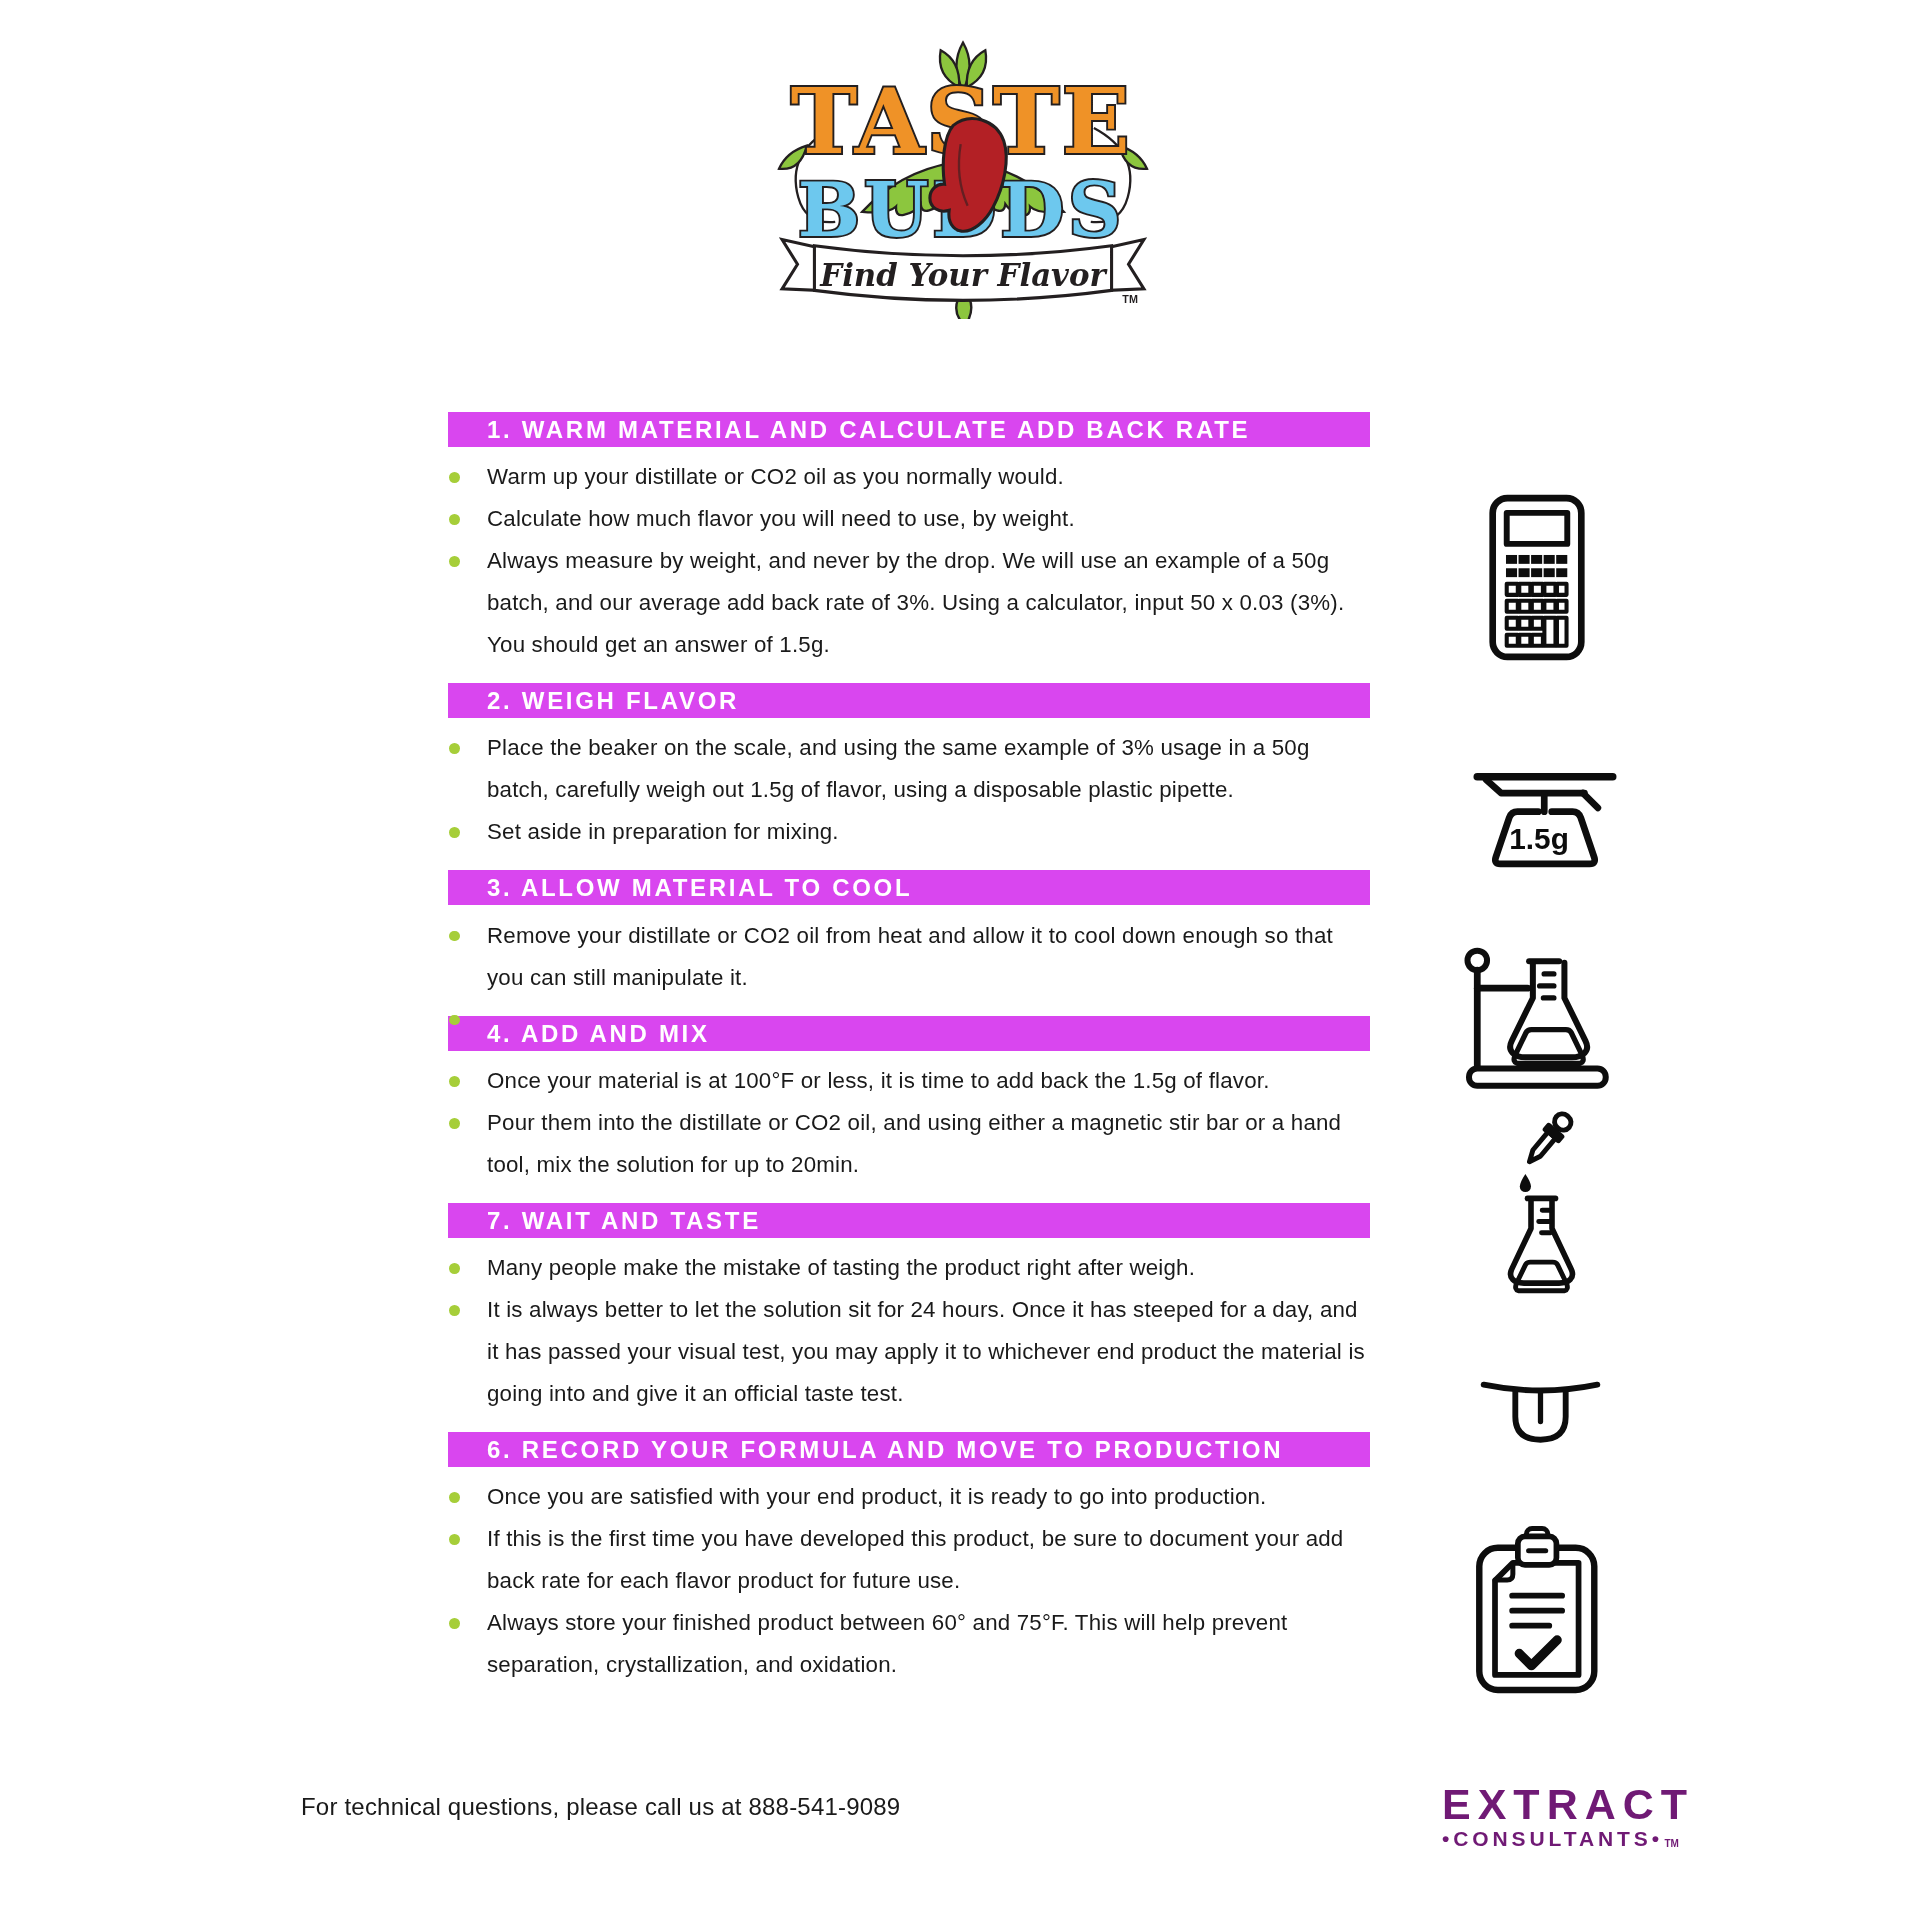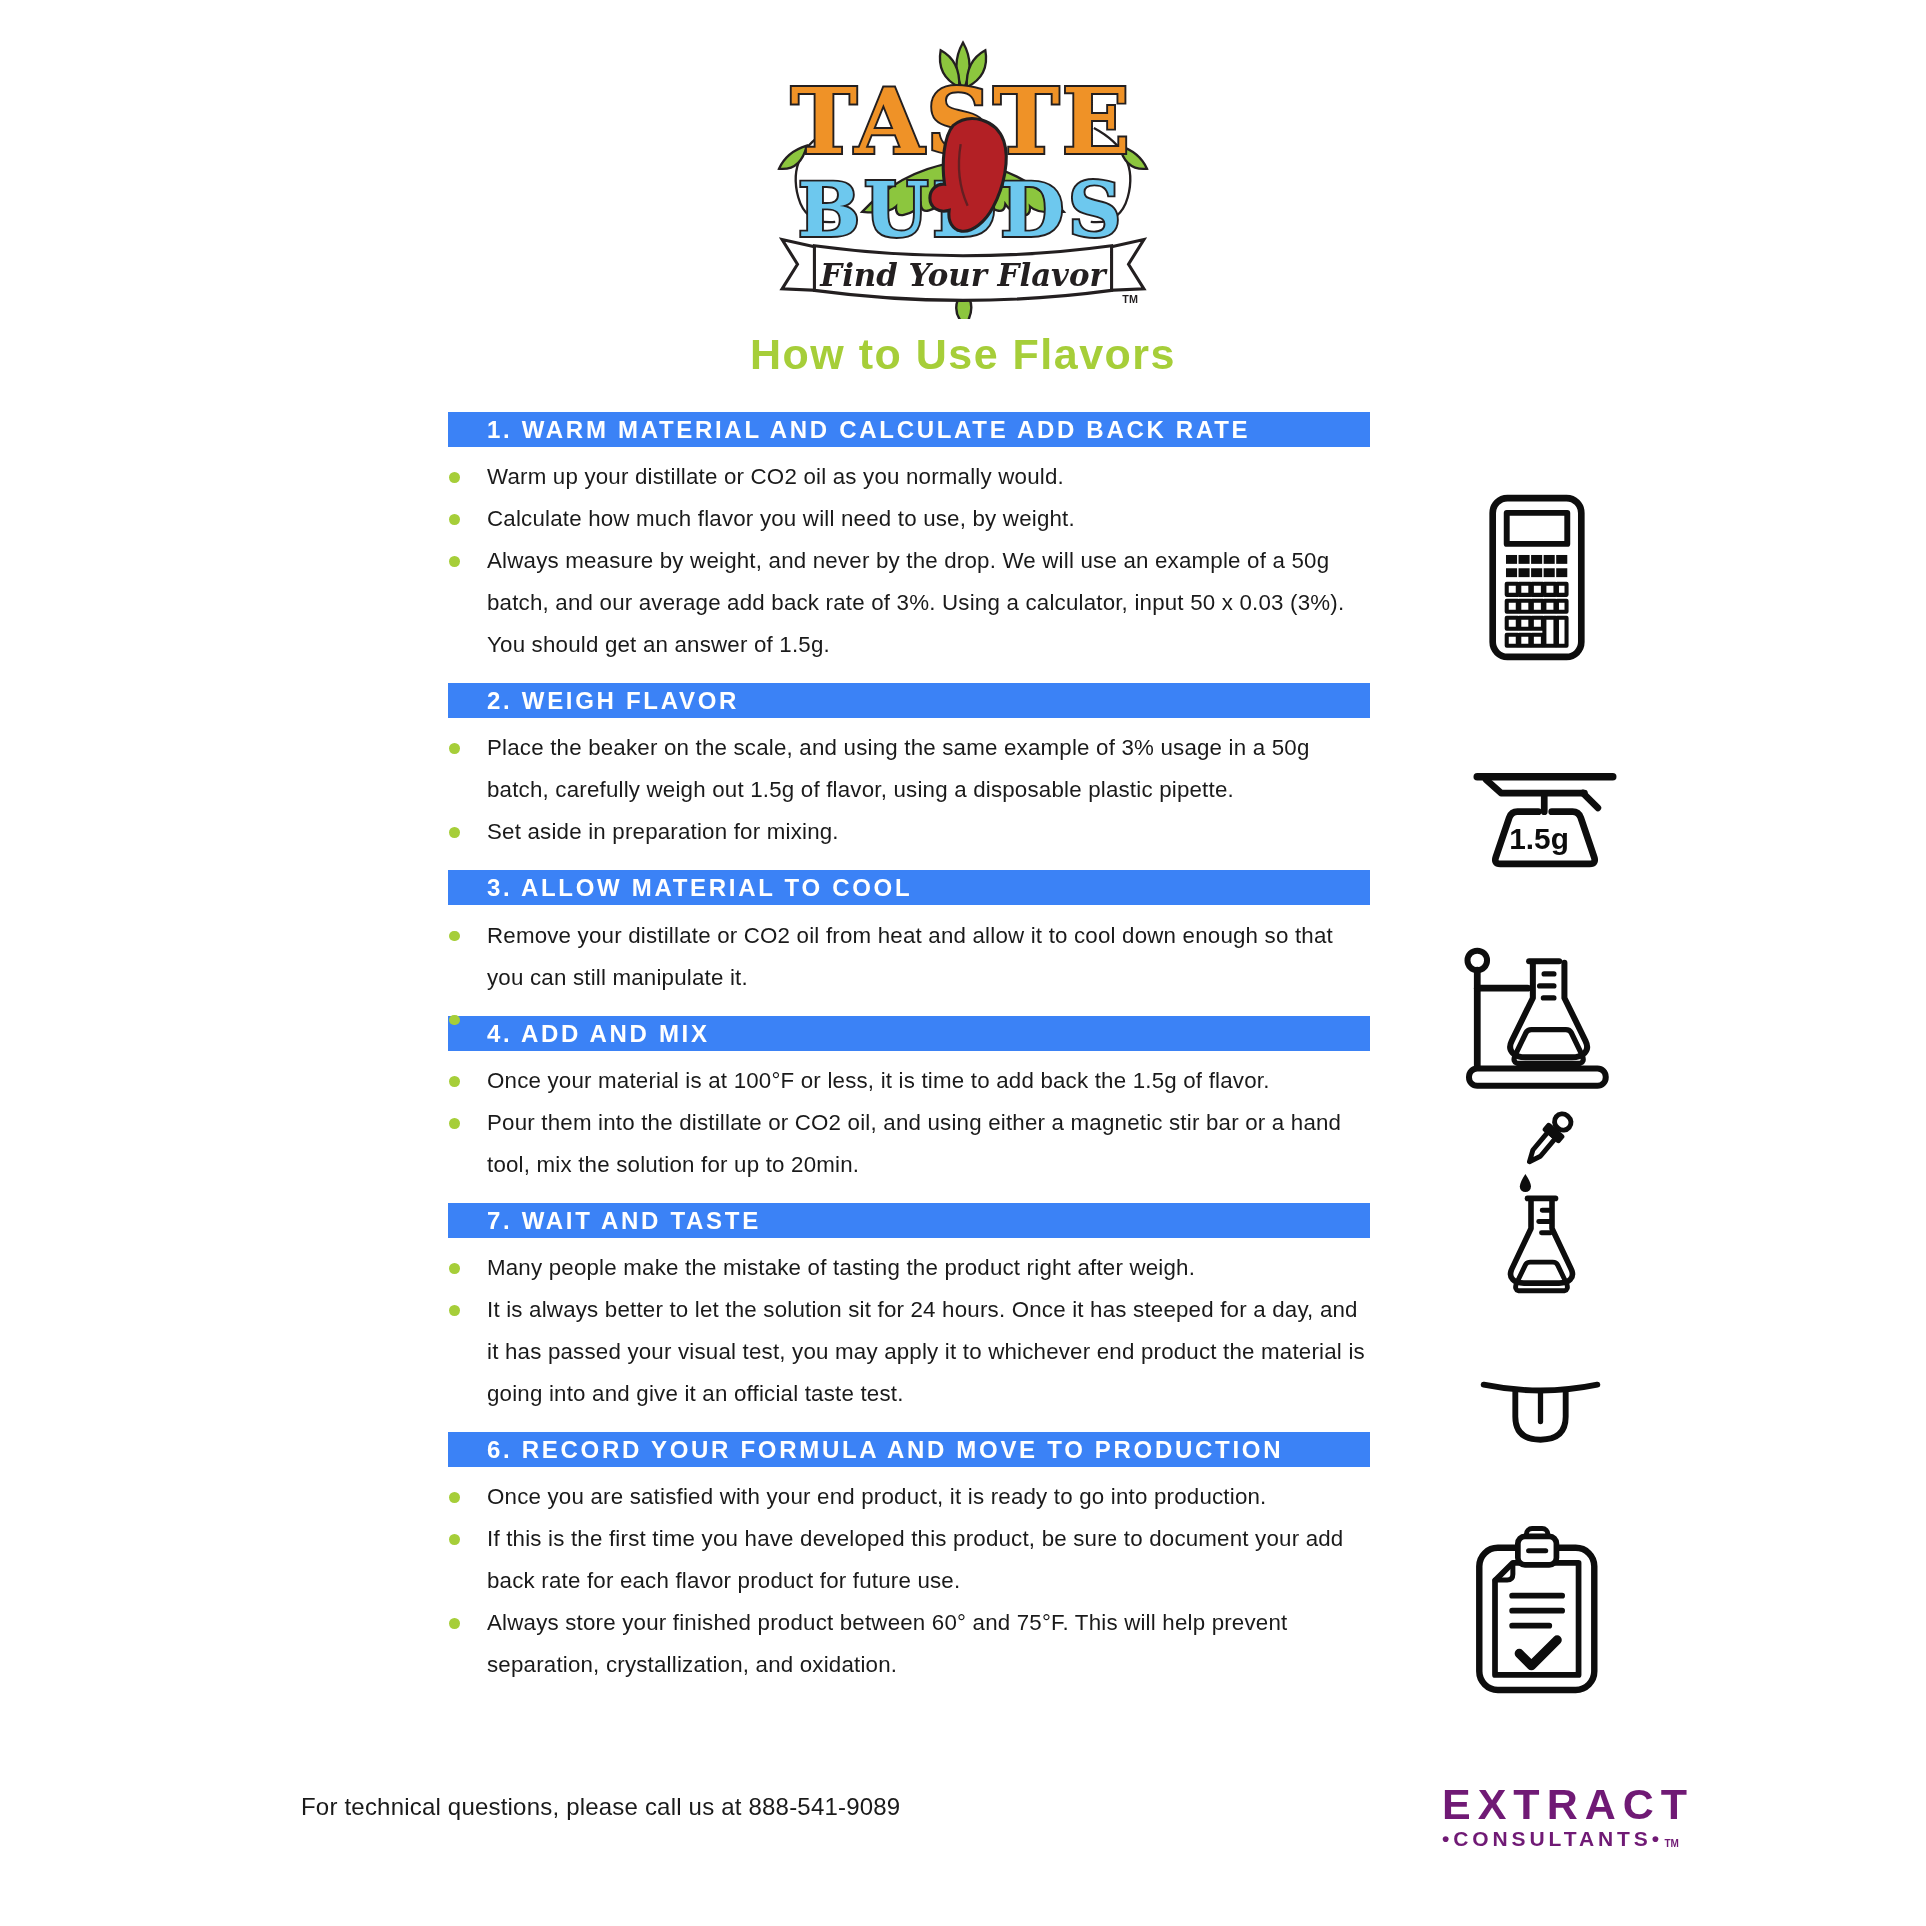--- a/index.html
+++ b/index.html
@@ -11,21 +11,21 @@
   .logo-wrap{position:absolute;left:759px;top:37px;width:408px;height:282px;}
   .logo-wrap svg{width:100%;height:100%;display:block;}
   
   .doc-title{
     position:absolute;left:0;top:330px;width:1926px;text-align:center;
     font-size:43px;font-weight:700;letter-spacing:1.5px;color:#a6ce39;
   }
   
   .sections{position:absolute;left:448px;top:412px;width:922px;}
   .section-bar{
-    height:35px;background:#3b82f6;color:#ffffff;box-sizing:border-box;
+    height:35px;background:#d946ef;color:#ffffff;box-sizing:border-box;
     font-size:24px;font-weight:700;letter-spacing:2.7px;line-height:36px;
     padding-left:39px;margin-bottom:9.2px;white-space:nowrap;
   }
   .bullets{margin-bottom:17px;}
   .bullet{position:relative;padding-left:39px;font-size:22.3px;line-height:42px;letter-spacing:0.2px;}
   .dot{position:absolute;left:0.8px;top:16px;width:10.8px;height:10.8px;border-radius:50%;background:#a6ce39;}
   
   .rail-icon{position:absolute;}
   .rail-icon svg{width:100%;height:100%;display:block;}
   .icon-calculator{left:1489px;top:492px;width:96px;height:171px;}
@@ -78,21 +78,20 @@
       <g>
         <path d="M75,270 L30,260 L50,292 L30,324 L75,326 Z" fill="#ffffff" stroke="#231f20" stroke-width="4"></path>
         <path d="M455,270 L500,260 L480,292 L500,324 L455,326 Z" fill="#ffffff" stroke="#231f20" stroke-width="4"></path>
         <path d="M72,268 Q265,294 458,268 L458,326 Q265,352 72,326 Z" fill="#ffffff" stroke="#231f20" stroke-width="4"></path>
         <text x="265" y="320" text-anchor="middle" font-family="DejaVu Serif, serif" font-style="italic" font-weight="bold" font-size="40" fill="#231f20">Find Your Flavor</text>
       </g>
       <text x="472" y="342" font-family="Liberation Sans, sans-serif" font-size="14" font-weight="bold" fill="#231f20">TM</text>
     </svg>
   </div>
 
-  <div class="doc-title">How to Use Flavors</div>
 
   <div class="sections">
 
     <div class="section">
       <div class="section-bar">1. WARM MATERIAL AND CALCULATE ADD BACK RATE</div>
       <div class="bullets">
         <div class="bullet"><span class="dot"></span><span>Warm up your distillate or CO2 oil as you normally would.</span></div>
         <div class="bullet"><span class="dot"></span><span>Calculate how much flavor you will need to use, by weight.</span></div>
         <div class="bullet"><span class="dot"></span><span>Always measure by weight, and never by the drop. We will use an example of a 50g batch, and our average add back rate of 3%. Using a calculator, input 50 x 0.03 (3%). You should get an answer of 1.5g.</span></div>
       </div>

